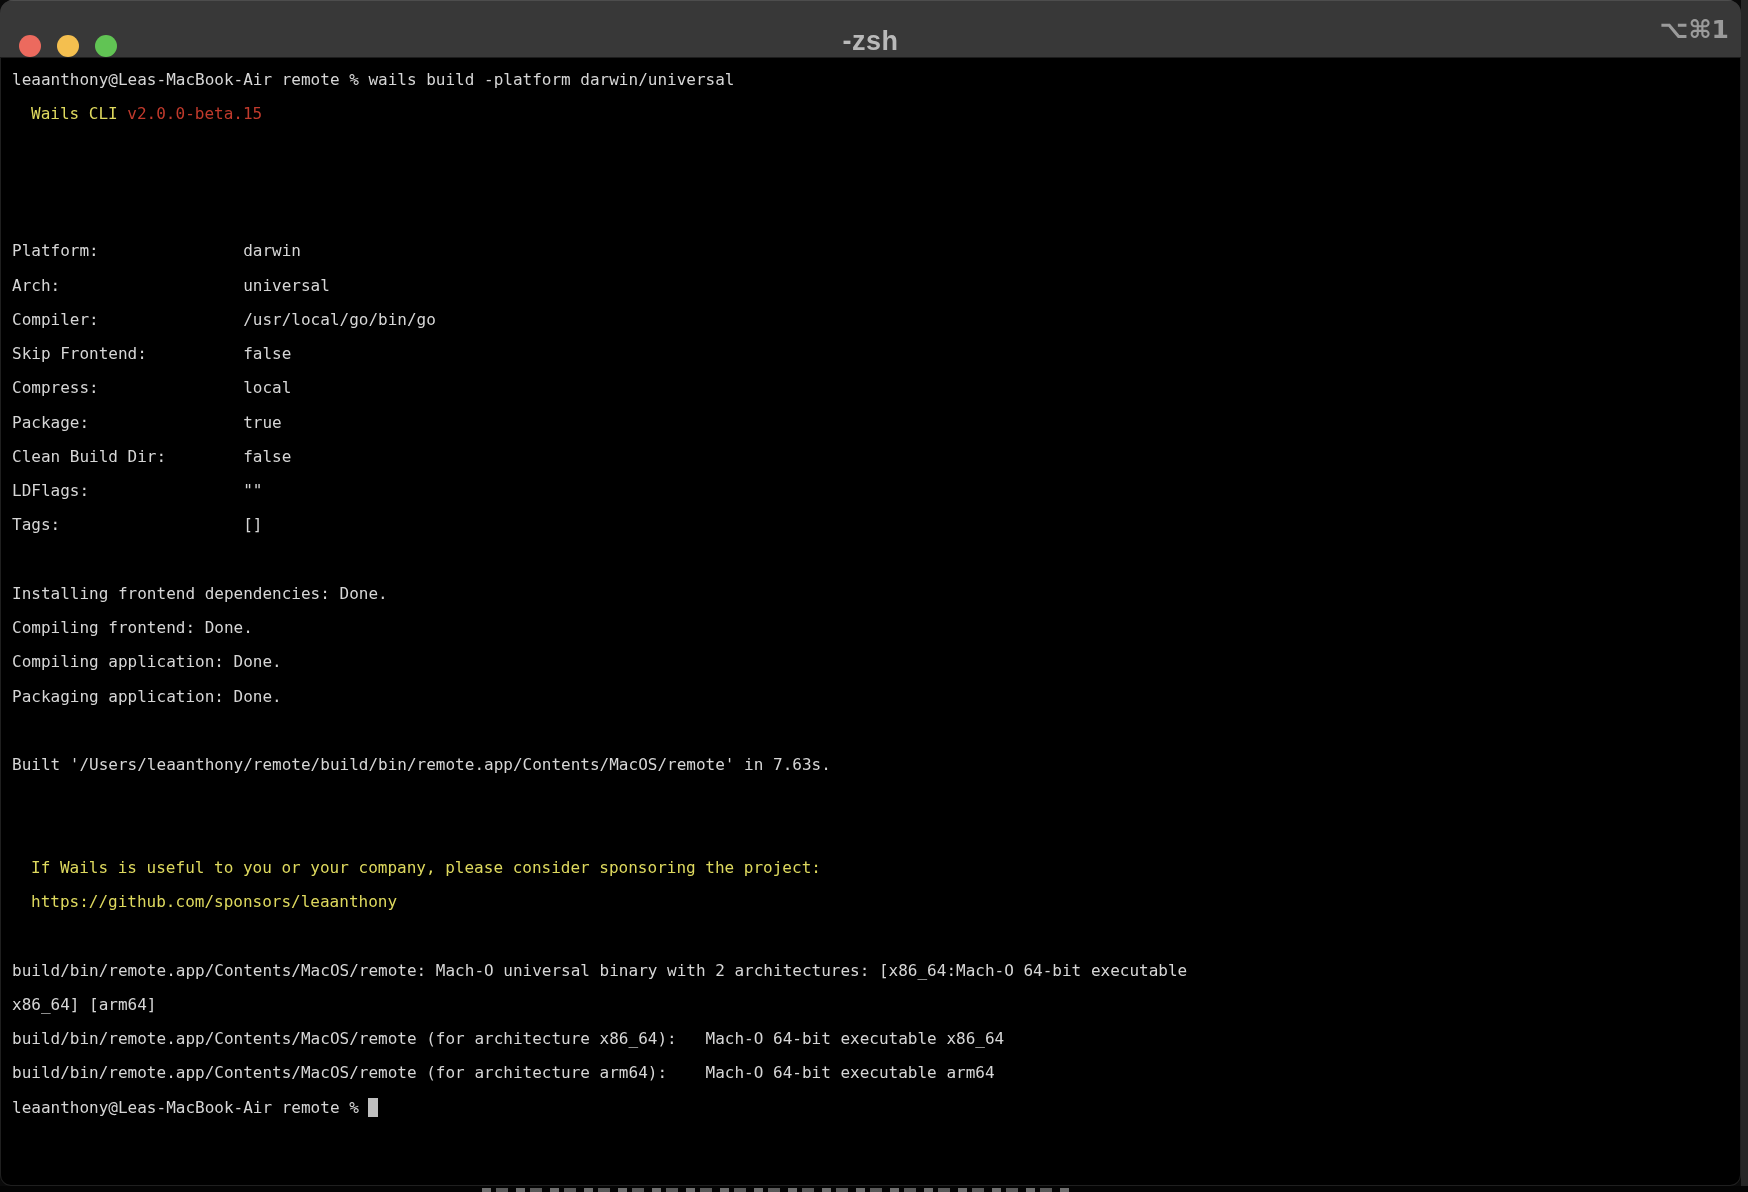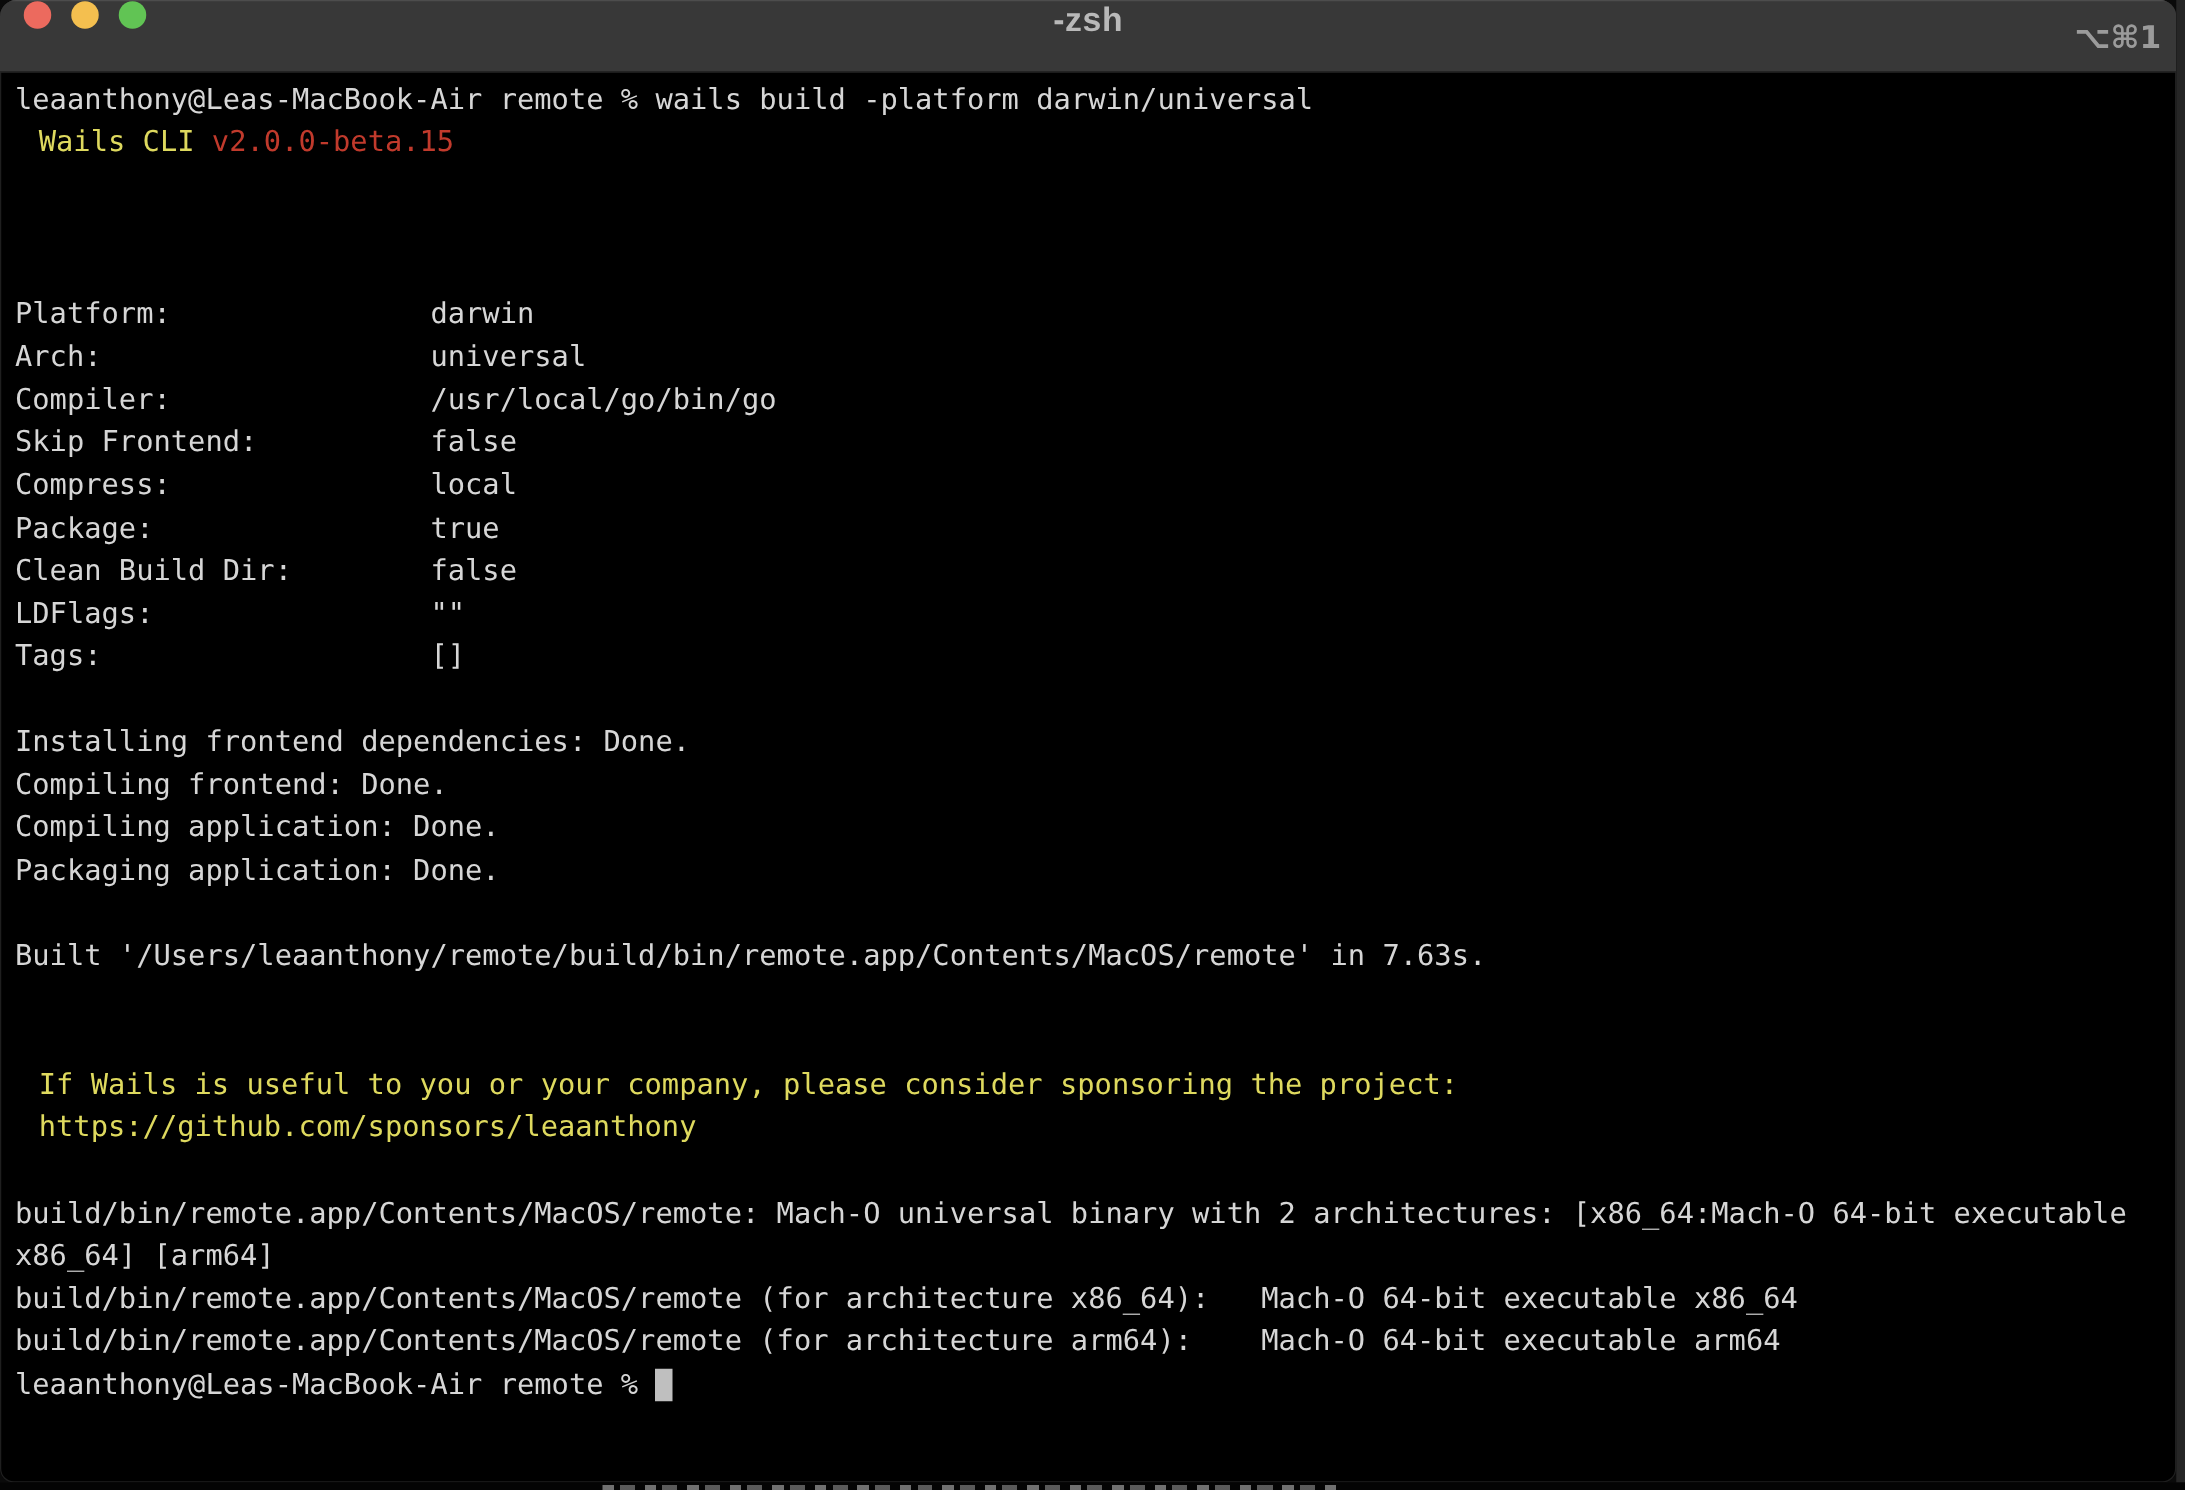--- a/index.html
+++ b/index.html
@@ -23,42 +23,42 @@
     opacity:.8;
   }
   .window{
     position:absolute;top:0;left:0;width:1741px;height:1186px;
     border-radius:13px 13px 11px 11px;overflow:hidden;background:var(--bg,#000);
     box-shadow:inset 0 0 0 1px rgba(90,90,90,.35);
   }
   .titlebar{
     height:56px;background:var(--titlebar,#383838);
     border-top:1px solid #4d4d4d;border-bottom:1px solid #1c1c1c;
-    display:flex;align-items:flex-start;position:relative;
+    display:flex;align-items:flex-end;position:relative;
     font-family:"Liberation Sans","DejaVu Sans",sans-serif;
   }
   .traffic{display:flex;gap:16px;padding-left:19px;}
   .traffic .light{width:22px;height:22px;border-radius:50%;border:none;padding:0;cursor:default;}
   .light.red{background:var(--traffic-red,#ec6a5e);}
   .light.yellow{background:var(--traffic-yellow,#f4bf4f);}
   .light.green{background:var(--traffic-green,#61c454);}
   .title{
     position:absolute;left:0;right:0;text-align:center;
     color:var(--title-fg,#b9b9b9);font-size:27px;font-weight:bold;letter-spacing:.5px;
   }
   .shortcut{
     position:absolute;right:12px;top:0;bottom:0;display:flex;align-items:center;
     color:var(--shortcut-fg,#9b9b9b);font-size:25px;font-weight:bold;
     font-family:"DejaVu Sans",sans-serif;
   }
   .screen{
     padding:5px 0 0 12px;height:1125px;overflow:hidden;cursor:text;
   }
   .line{
-    height:34.25px;white-space:pre;font-size:23px;line-height:34.25px;
+    height:34.25px;white-space:pre;font-size:16px;line-height:34.25px;
     color:var(--fg,#d6d6d6);
   }
   .c-fg{color:var(--fg,#d6d6d6);}
   .c-yellow{color:var(--yellow,#ded95e);margin-left:19px;}
   .c-red{color:var(--red,#c13a2c);}
   .c-cursor{background:var(--cursor,#bfbfbf);color:transparent;}
 </style>
 </head>
 <body>
 

